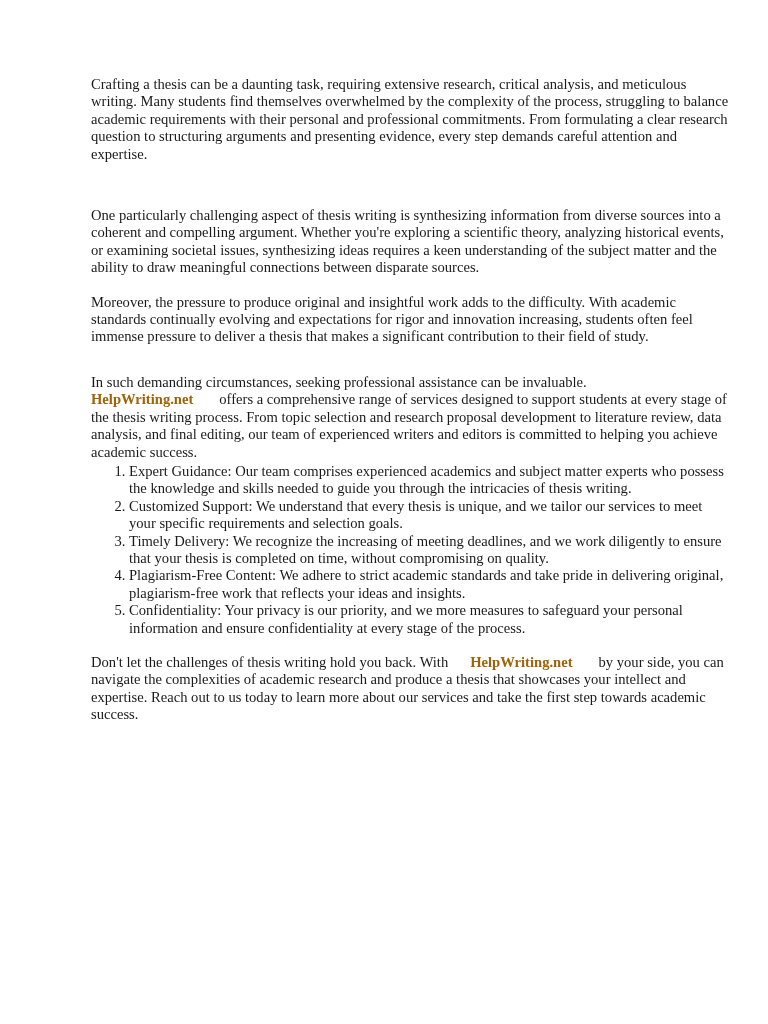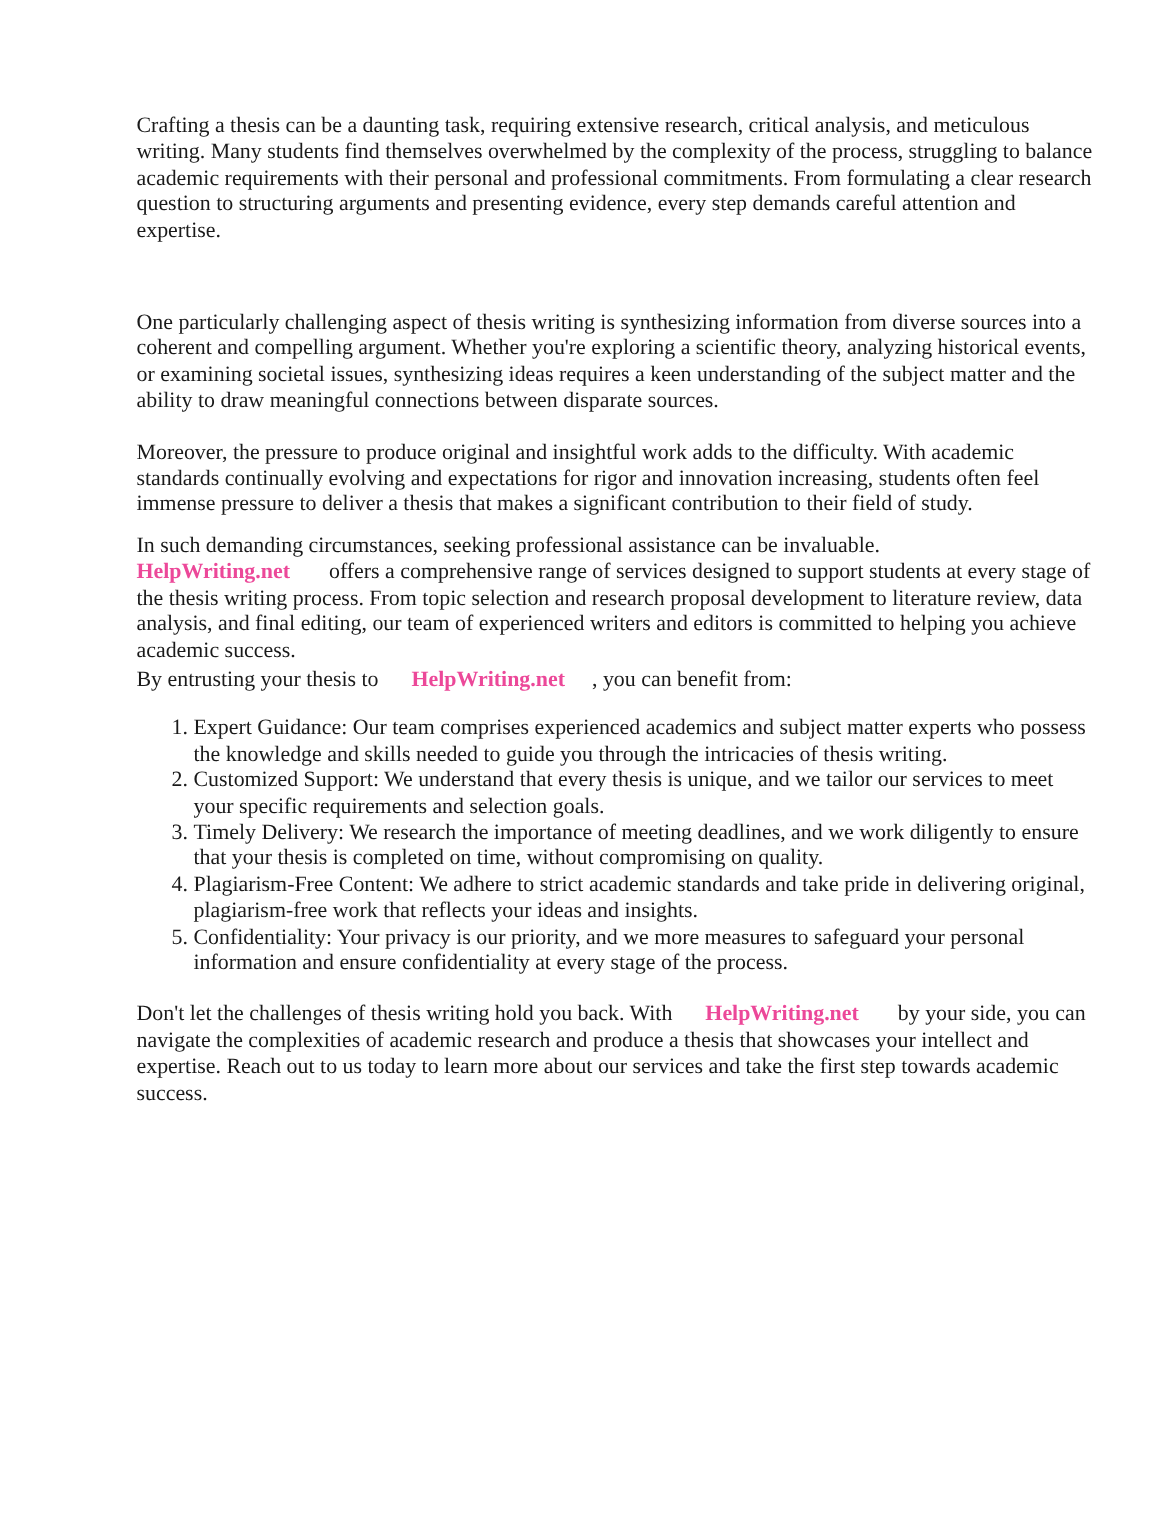--- a/index.html
+++ b/index.html
@@ -20,61 +20,60 @@
     .page {
       position: absolute;
       left: 91px;
       top: 76px;
       width: 640px;
     }
     p {
       margin: 0 0 16px 0;
     }
     .link {
-      color: #ec4899;
+      color: #a16207;
       font-weight: bold;
       text-decoration: none;
       font-family: "Liberation Serif", "DejaVu Serif", serif;
     }
     .gap-l { display: inline-block; width: 22px; }
     .gap-r { display: inline-block; width: 18px; }
     .gap-r2 { display: inline-block; width: 26px; }
     ol {
       margin: 0 0 16px 0;
       padding-left: 38px;
     }
     ol li {
       margin: 0;
       padding-left: 0;
     }
     #p1 { margin-bottom: 17px; }
     #p2 { margin-bottom: 17px; margin-top: 44px; }
-    #p3 { margin-bottom: 10px; }
+    #p3 { margin-bottom: 28px; }
     #p4 { margin-bottom: 2px; }
     #p5 { margin-bottom: 15px; }
     #benefits { margin-bottom: 17px; }
   </style>
 </head>
 <body>
 
 <div class="page">
 
   <p id="p1">Crafting a thesis can be a daunting task, requiring extensive research, critical analysis, and meticulous writing. Many students find themselves overwhelmed by the complexity of the process, struggling to balance academic requirements with their personal and professional commitments. From formulating a clear research question to structuring arguments and presenting evidence, every step demands careful attention and expertise.</p>
 
   <p id="p2">One particularly challenging aspect of thesis writing is synthesizing information from diverse sources into a coherent and compelling argument. Whether you're exploring a scientific theory, analyzing historical events, or examining societal issues, synthesizing ideas requires a keen understanding of the subject matter and the ability to draw meaningful connections between disparate sources.</p>
 
   <p id="p3">Moreover, the pressure to produce original and insightful work adds to the difficulty. With academic standards continually evolving and expectations for rigor and innovation increasing, students often feel immense pressure to deliver a thesis that makes a significant contribution to their field of study.</p>
 
   <p id="p4"><span>In such demanding circumstances, seeking professional assistance can be invaluable.</span><br><a class="link">HelpWriting.net</a><span class="gap-r2"></span><span>offers a comprehensive range of services designed to support students at every stage of the thesis writing process. From topic selection and research proposal development to literature review, data analysis, and final editing, our team of experienced writers and editors is committed to helping you achieve academic success.</span></p>
 
-  <p id="p5"><span>By entrusting your thesis to</span><span class="gap-l"></span><a class="link">HelpWriting.net</a><span class="gap-r"></span><span>, you can benefit from:</span></p>
 
   <ol id="benefits">
     <li>Expert Guidance: Our team comprises experienced academics and subject matter experts who possess the knowledge and skills needed to guide you through the intricacies of thesis writing.</li>
     <li>Customized Support: We understand that every thesis is unique, and we tailor our services to meet your specific requirements and selection goals.</li>
-    <li>Timely Delivery: We research the importance of meeting deadlines, and we work diligently to ensure that your thesis is completed on time, without compromising on quality.</li>
+    <li>Timely Delivery: We recognize the increasing of meeting deadlines, and we work diligently to ensure that your thesis is completed on time, without compromising on quality.</li>
     <li>Plagiarism-Free Content: We adhere to strict academic standards and take pride in delivering original, plagiarism-free work that reflects your ideas and insights.</li>
     <li>Confidentiality: Your privacy is our priority, and we more measures to safeguard your personal information and ensure confidentiality at every stage of the process.</li>
   </ol>
 
   <p id="p6"><span>Don't let the challenges of thesis writing hold you back. With</span><span class="gap-l"></span><a class="link">HelpWriting.net</a><span class="gap-r2"></span><span>by your side, you can navigate the complexities of academic research and produce a thesis that showcases your intellect and expertise. Reach out to us today to learn more about our services and take the first step towards academic success.</span></p>
 
 </div>
 
 </body></html>

